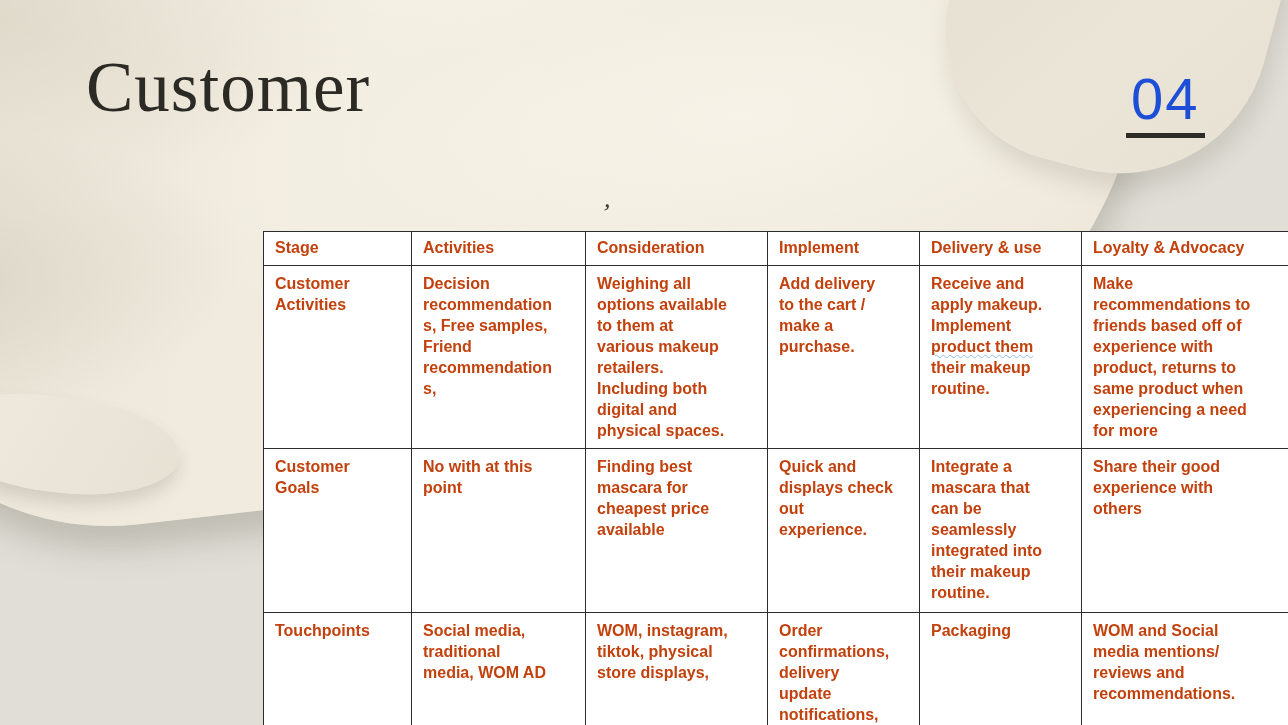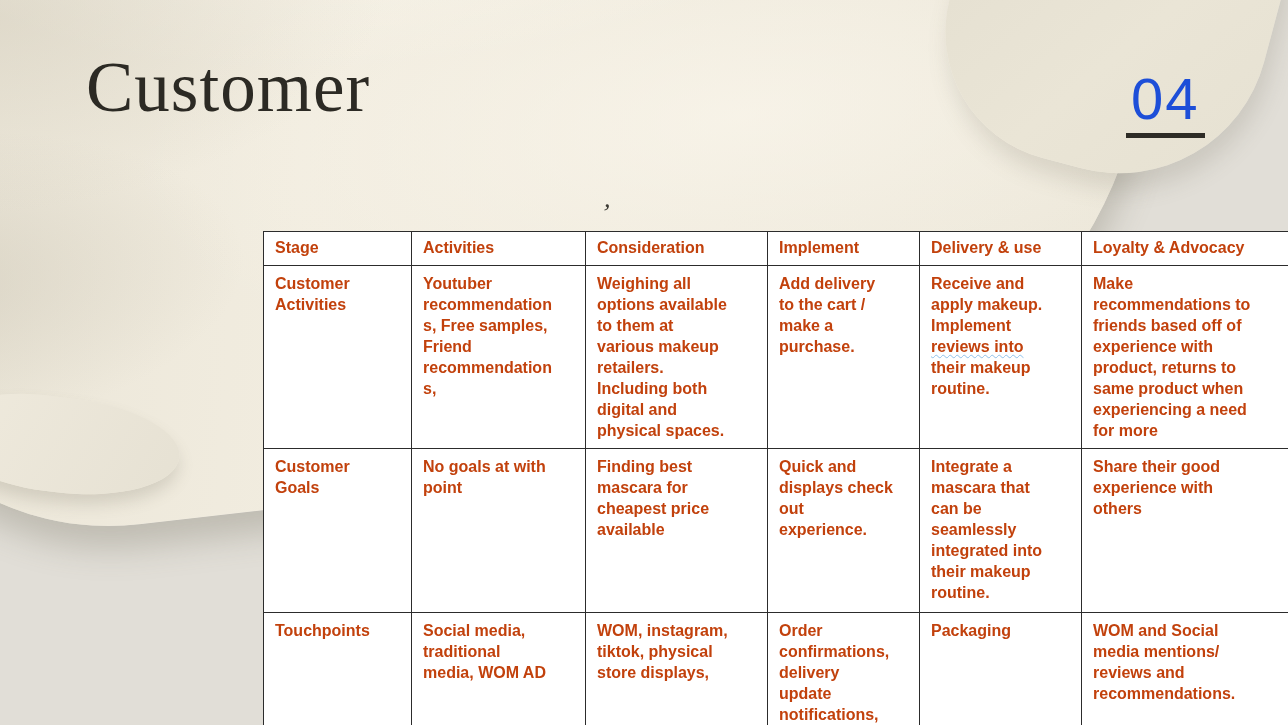--- a/index.html
+++ b/index.html
@@ -153,57 +153,57 @@
         <th>Consideration</th>
         <th>Implement</th>
         <th>Delivery &amp; use</th>
         <th>Loyalty &amp; Advocacy</th>
       </tr>
     </thead>
     <tbody>
       <tr class="r1">
         <td>Customer
 Activities</td>
-        <td>Youtuber
+        <td>Decision
 recommendation
 s, Free samples,
 Friend
 recommendation
 s,</td>
         <td>Weighing all
 options available
 to them at
 various makeup
 retailers.
 Including both
 digital and
 physical spaces.</td>
         <td>Add delivery
 to the cart /
 make a
 purchase.</td>
         <td><span>Receive and
 apply makeup.
 Implement
-</span><span class="squiggle">reviews into</span><span>
+</span><span class="squiggle">product them</span><span>
 their makeup
 routine.</span></td>
         <td>Make
 recommendations to
 friends based off of
 experience with
 product, returns to
 same product when
 experiencing a need
 for more</td>
       </tr>
       <tr class="r2">
         <td>Customer
 Goals</td>
-        <td>No goals at with
+        <td>No with at this
 point</td>
         <td>Finding best
 mascara for
 cheapest price
 available</td>
         <td>Quick and
 displays check
 out
 experience.</td>
         <td>Integrate a

